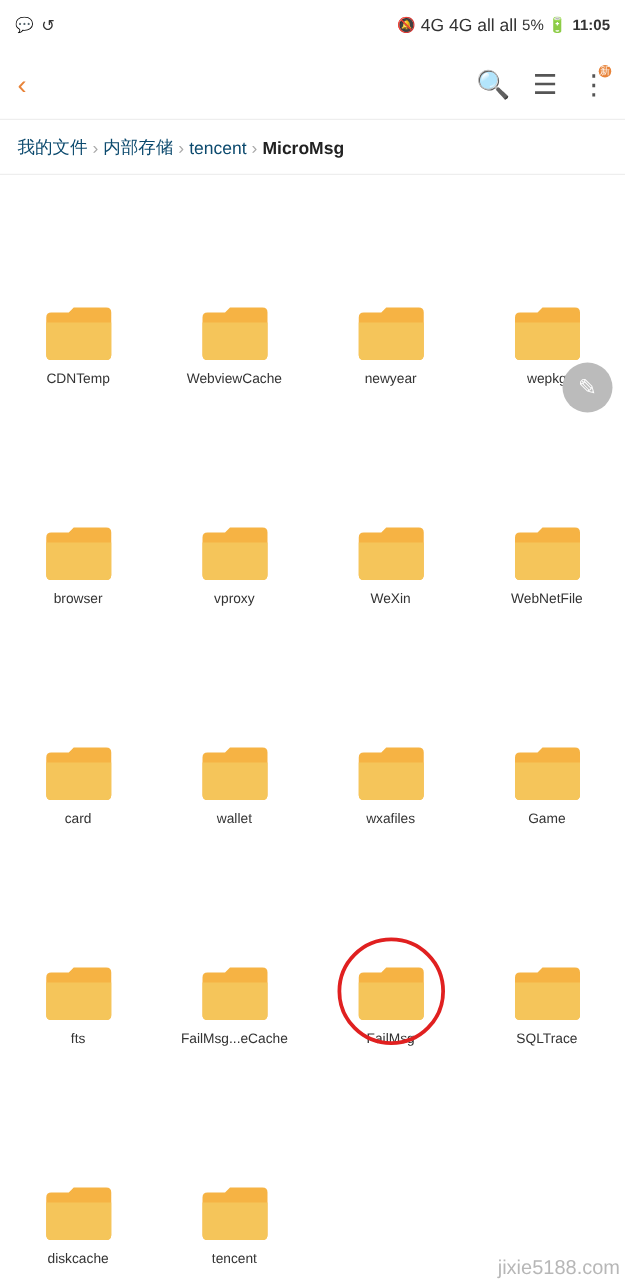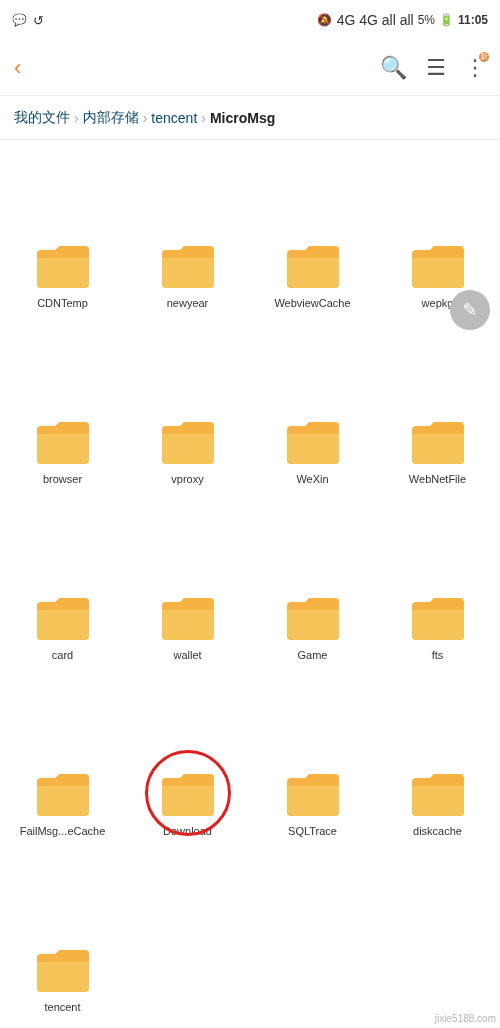--- a/index.html
+++ b/index.html
@@ -177,21 +177,21 @@
       font-size: 18px;
       cursor: pointer;
       z-index: 10;
     }
 
     
     .watermark {
       position: absolute;
       bottom: 4px;
       right: 4px;
-      font-size: 10px;
+      font-size: 16px;
       color: #999;
       opacity: 0.7;
     }
   </style>
 </head>
 <body>
 
 <div class="status-bar">
   <div class="status-left">
     <span>💬</span>
@@ -240,34 +240,34 @@
       <path d="M4 14 Q4 10 8 10 L22 10 L26 6 L52 6 Q56 6 56 10 L56 44 Q56 48 52 48 L8 48 Q4 48 4 44 Z" fill="#f5a623" opacity="0.85"></path>
       <path d="M4 18 L56 18 L56 44 Q56 48 52 48 L8 48 Q4 48 4 44 Z" fill="#f5c55a"></path>
     </svg></div>
       <span class="folder-label">CDNTemp</span>
     </div>
     <div class="folder-item">
       <div class="folder-icon"><svg viewBox="0 0 60 50" xmlns="http://www.w3.org/2000/svg">
       <path d="M4 14 Q4 10 8 10 L22 10 L26 6 L52 6 Q56 6 56 10 L56 44 Q56 48 52 48 L8 48 Q4 48 4 44 Z" fill="#f5a623" opacity="0.85"></path>
       <path d="M4 18 L56 18 L56 44 Q56 48 52 48 L8 48 Q4 48 4 44 Z" fill="#f5c55a"></path>
     </svg></div>
+      <span class="folder-label">WebviewCache</span>
+    </div>
+    <div class="folder-item">
+      <div class="folder-icon"><svg viewBox="0 0 60 50" xmlns="http://www.w3.org/2000/svg">
+      <path d="M4 14 Q4 10 8 10 L22 10 L26 6 L52 6 Q56 6 56 10 L56 44 Q56 48 52 48 L8 48 Q4 48 4 44 Z" fill="#f5a623" opacity="0.85"></path>
+      <path d="M4 18 L56 18 L56 44 Q56 48 52 48 L8 48 Q4 48 4 44 Z" fill="#f5c55a"></path>
+    </svg></div>
       <span class="folder-label">newyear</span>
     </div>
     <div class="folder-item">
       <div class="folder-icon"><svg viewBox="0 0 60 50" xmlns="http://www.w3.org/2000/svg">
       <path d="M4 14 Q4 10 8 10 L22 10 L26 6 L52 6 Q56 6 56 10 L56 44 Q56 48 52 48 L8 48 Q4 48 4 44 Z" fill="#f5a623" opacity="0.85"></path>
       <path d="M4 18 L56 18 L56 44 Q56 48 52 48 L8 48 Q4 48 4 44 Z" fill="#f5c55a"></path>
     </svg></div>
-      <span class="folder-label">WebviewCache</span>
-    </div>
-    <div class="folder-item">
-      <div class="folder-icon"><svg viewBox="0 0 60 50" xmlns="http://www.w3.org/2000/svg">
-      <path d="M4 14 Q4 10 8 10 L22 10 L26 6 L52 6 Q56 6 56 10 L56 44 Q56 48 52 48 L8 48 Q4 48 4 44 Z" fill="#f5a623" opacity="0.85"></path>
-      <path d="M4 18 L56 18 L56 44 Q56 48 52 48 L8 48 Q4 48 4 44 Z" fill="#f5c55a"></path>
-    </svg></div>
       <span class="folder-label">wepkg</span>
     </div>
     <div class="folder-item">
       <div class="folder-icon"><svg viewBox="0 0 60 50" xmlns="http://www.w3.org/2000/svg">
       <path d="M4 14 Q4 10 8 10 L22 10 L26 6 L52 6 Q56 6 56 10 L56 44 Q56 48 52 48 L8 48 Q4 48 4 44 Z" fill="#f5a623" opacity="0.85"></path>
       <path d="M4 18 L56 18 L56 44 Q56 48 52 48 L8 48 Q4 48 4 44 Z" fill="#f5c55a"></path>
     </svg></div>
       <span class="folder-label">browser</span>
     </div>
     <div class="folder-item">
@@ -303,20 +303,27 @@
       <path d="M4 14 Q4 10 8 10 L22 10 L26 6 L52 6 Q56 6 56 10 L56 44 Q56 48 52 48 L8 48 Q4 48 4 44 Z" fill="#f5a623" opacity="0.85"></path>
       <path d="M4 18 L56 18 L56 44 Q56 48 52 48 L8 48 Q4 48 4 44 Z" fill="#f5c55a"></path>
     </svg></div>
       <span class="folder-label">wallet</span>
     </div>
     <div class="folder-item">
       <div class="folder-icon"><svg viewBox="0 0 60 50" xmlns="http://www.w3.org/2000/svg">
       <path d="M4 14 Q4 10 8 10 L22 10 L26 6 L52 6 Q56 6 56 10 L56 44 Q56 48 52 48 L8 48 Q4 48 4 44 Z" fill="#f5a623" opacity="0.85"></path>
       <path d="M4 18 L56 18 L56 44 Q56 48 52 48 L8 48 Q4 48 4 44 Z" fill="#f5c55a"></path>
     </svg></div>
+      <span class="folder-label">wxafiles</span>
+    </div>
+    <div class="folder-item">
+      <div class="folder-icon"><svg viewBox="0 0 60 50" xmlns="http://www.w3.org/2000/svg">
+      <path d="M4 14 Q4 10 8 10 L22 10 L26 6 L52 6 Q56 6 56 10 L56 44 Q56 48 52 48 L8 48 Q4 48 4 44 Z" fill="#f5a623" opacity="0.85"></path>
+      <path d="M4 18 L56 18 L56 44 Q56 48 52 48 L8 48 Q4 48 4 44 Z" fill="#f5c55a"></path>
+    </svg></div>
       <span class="folder-label">Game</span>
     </div>
     <div class="folder-item">
       <div class="folder-icon"><svg viewBox="0 0 60 50" xmlns="http://www.w3.org/2000/svg">
       <path d="M4 14 Q4 10 8 10 L22 10 L26 6 L52 6 Q56 6 56 10 L56 44 Q56 48 52 48 L8 48 Q4 48 4 44 Z" fill="#f5a623" opacity="0.85"></path>
       <path d="M4 18 L56 18 L56 44 Q56 48 52 48 L8 48 Q4 48 4 44 Z" fill="#f5c55a"></path>
     </svg></div>
       <span class="folder-label">fts</span>
     </div>
     <div class="folder-item">
@@ -324,21 +331,21 @@
       <path d="M4 14 Q4 10 8 10 L22 10 L26 6 L52 6 Q56 6 56 10 L56 44 Q56 48 52 48 L8 48 Q4 48 4 44 Z" fill="#f5a623" opacity="0.85"></path>
       <path d="M4 18 L56 18 L56 44 Q56 48 52 48 L8 48 Q4 48 4 44 Z" fill="#f5c55a"></path>
     </svg></div>
       <span class="folder-label">FailMsg...eCache</span>
     </div>
     <div class="folder-item highlighted">
       <div class="folder-icon"><svg viewBox="0 0 60 50" xmlns="http://www.w3.org/2000/svg">
       <path d="M4 14 Q4 10 8 10 L22 10 L26 6 L52 6 Q56 6 56 10 L56 44 Q56 48 52 48 L8 48 Q4 48 4 44 Z" fill="#f5a623" opacity="0.85"></path>
       <path d="M4 18 L56 18 L56 44 Q56 48 52 48 L8 48 Q4 48 4 44 Z" fill="#f5c55a"></path>
     </svg></div>
-      <span class="folder-label">Download</span>
+      <span class="folder-label">FailMsg</span>
     </div>
     <div class="folder-item">
       <div class="folder-icon"><svg viewBox="0 0 60 50" xmlns="http://www.w3.org/2000/svg">
       <path d="M4 14 Q4 10 8 10 L22 10 L26 6 L52 6 Q56 6 56 10 L56 44 Q56 48 52 48 L8 48 Q4 48 4 44 Z" fill="#f5a623" opacity="0.85"></path>
       <path d="M4 18 L56 18 L56 44 Q56 48 52 48 L8 48 Q4 48 4 44 Z" fill="#f5c55a"></path>
     </svg></div>
       <span class="folder-label">SQLTrace</span>
     </div>
     <div class="folder-item">
       <div class="folder-icon"><svg viewBox="0 0 60 50" xmlns="http://www.w3.org/2000/svg">

